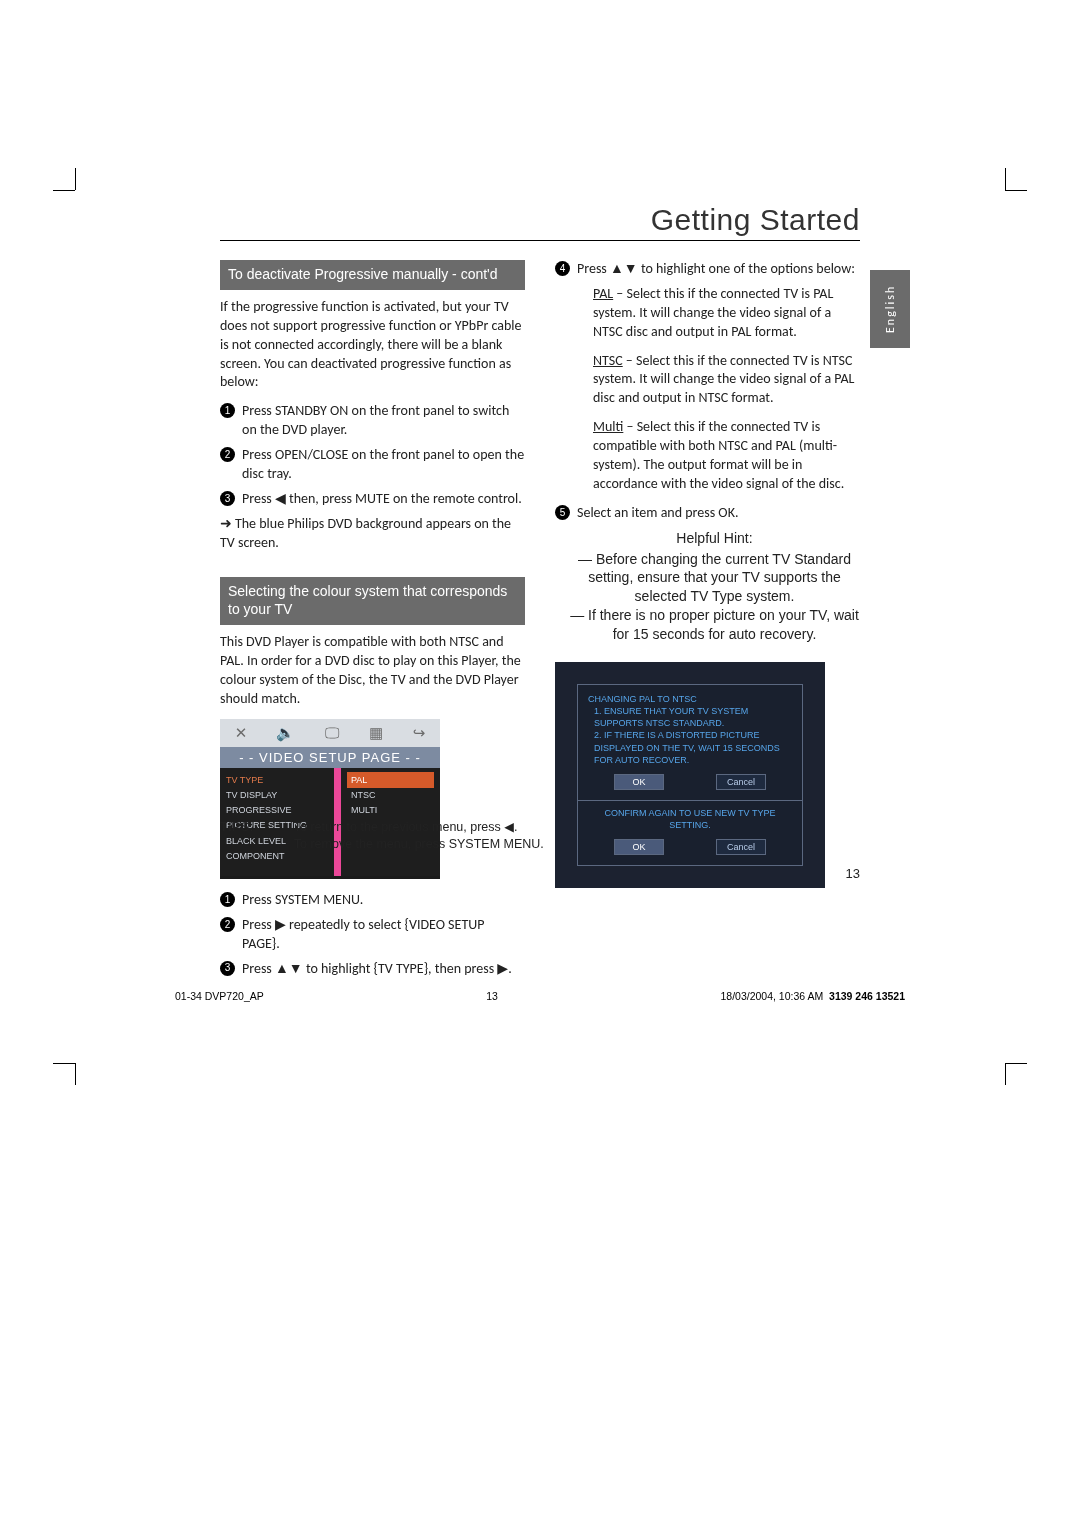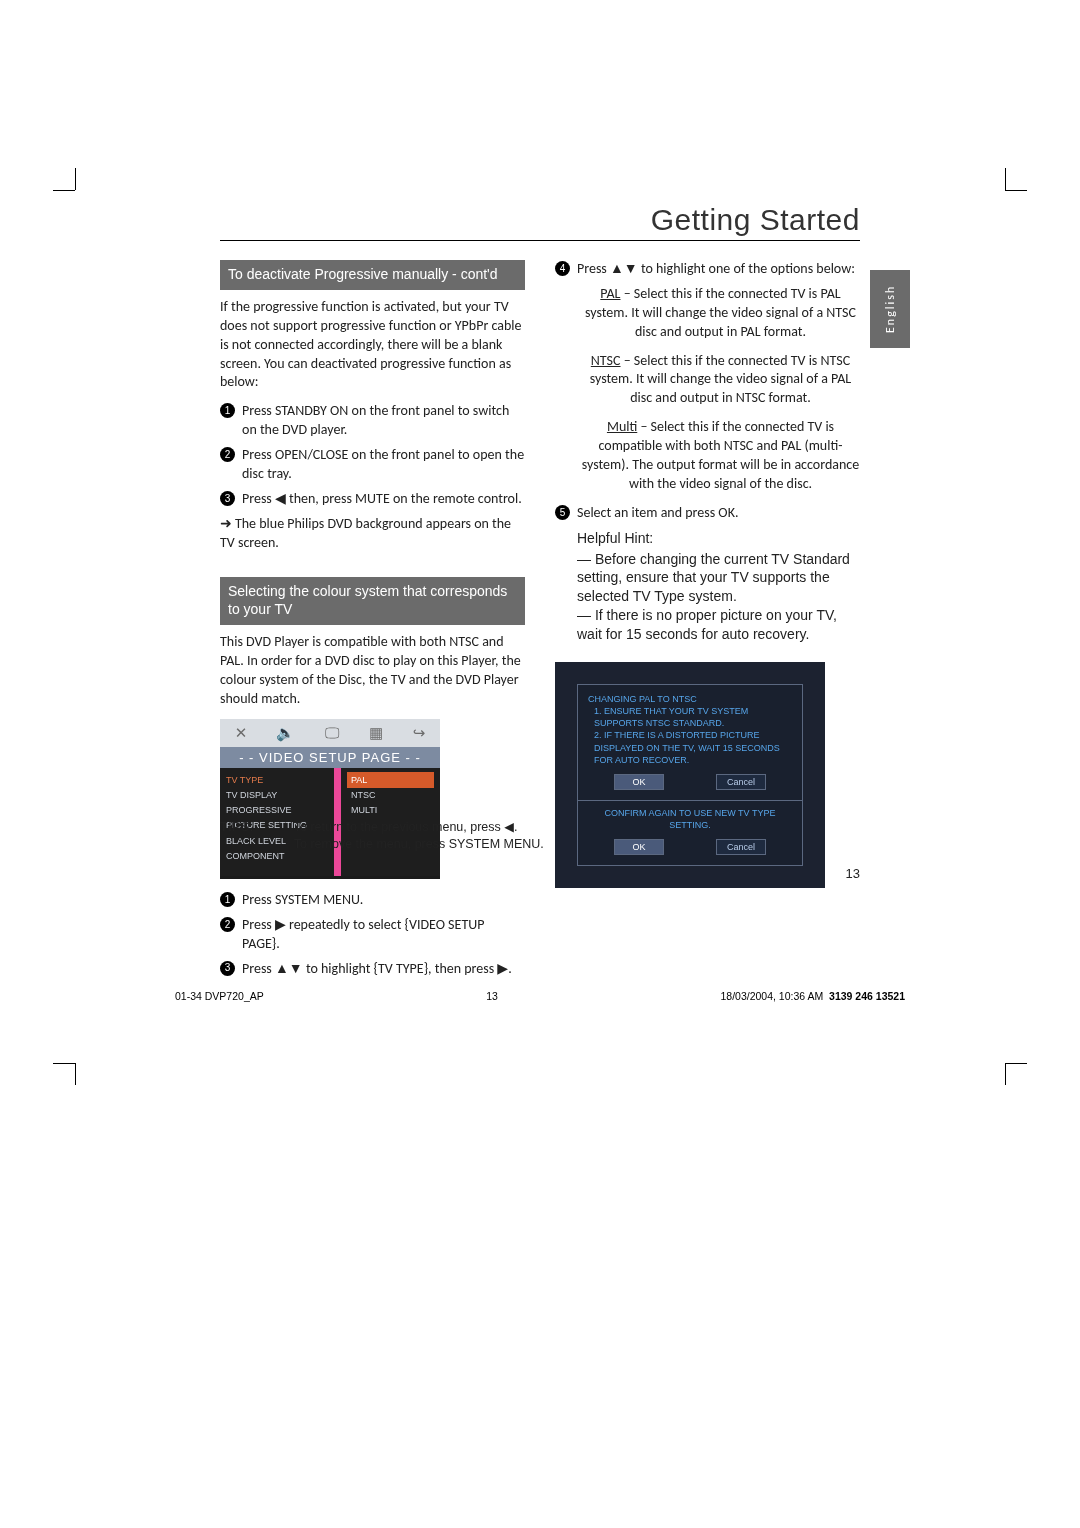--- a/index.html
+++ b/index.html
@@ -59,21 +59,21 @@
   .step-list { list-style: none; margin: 0 0 6px 0; }
   .step-list li { position: relative; padding-left: 22px; margin:0 0 6px 0; }
   .step-list li .num {
     position:absolute; left:0; top:1px;
     width:15px; height:15px; border-radius:50%;
     background:#000; color:#fff; font-size:10px;
     display:flex; align-items:center; justify-content:center;
     font-family: Arial, sans-serif;
   }
   .arrow-note { margin-left:22px; }
-  .defs p { margin: 0 0 10px 4px; text-align: center; }
+  .defs p { margin: 0 0 10px 16px; }
   .defs .term { text-decoration: underline; }
   .helpful { margin-top:6px; font-family: Arial, Helvetica, sans-serif; }
 
   
   .osd {
     margin: 10px 0 12px 0;
     width: 220px; height:160px;
     background:#1b1b1b;
     color:#cfd4dc;
     font-family: Arial, sans-serif;
@@ -207,21 +207,21 @@
       <div class="defs" style="margin-left:22px;">
         <p><span class="term">PAL</span><span> – Select this if the connected TV is PAL system. It will change the video signal of a NTSC disc and output in PAL format.</span></p>
         <p><span class="term">NTSC</span><span> – Select this if the connected TV is NTSC system. It will change the video signal of a PAL disc and output in NTSC format.</span></p>
         <p><span class="term">Multi</span><span> – Select this if the connected TV is compatible with both NTSC and PAL (multi-system). The output format will be in accordance with the video signal of the disc.</span></p>
       </div>
 
       <ol class="step-list">
         <li><span class="num">5</span><span>Select an item and press OK.</span></li>
       </ol>
 
-      <div class="helpful" style="margin-left:22px;">
+      <div class="helpful" style="margin-left:14px;text-align:center;">
         <p style="margin-bottom:2px;">Helpful Hint:</p>
         <p>— Before changing the current TV Standard setting, ensure that your TV supports the selected TV Type system.</p>
         <p>— If there is no proper picture on your TV, wait for 15 seconds for auto recovery.</p>
       </div>
 
       <div class="confirm-wrap">
         <div class="cw-inner">
           <div class="cw-text">
             <div>CHANGING PAL TO NTSC</div>
             <div style="padding-left:6px;">1. ENSURE THAT YOUR TV SYSTEM SUPPORTS NTSC STANDARD.</div>

